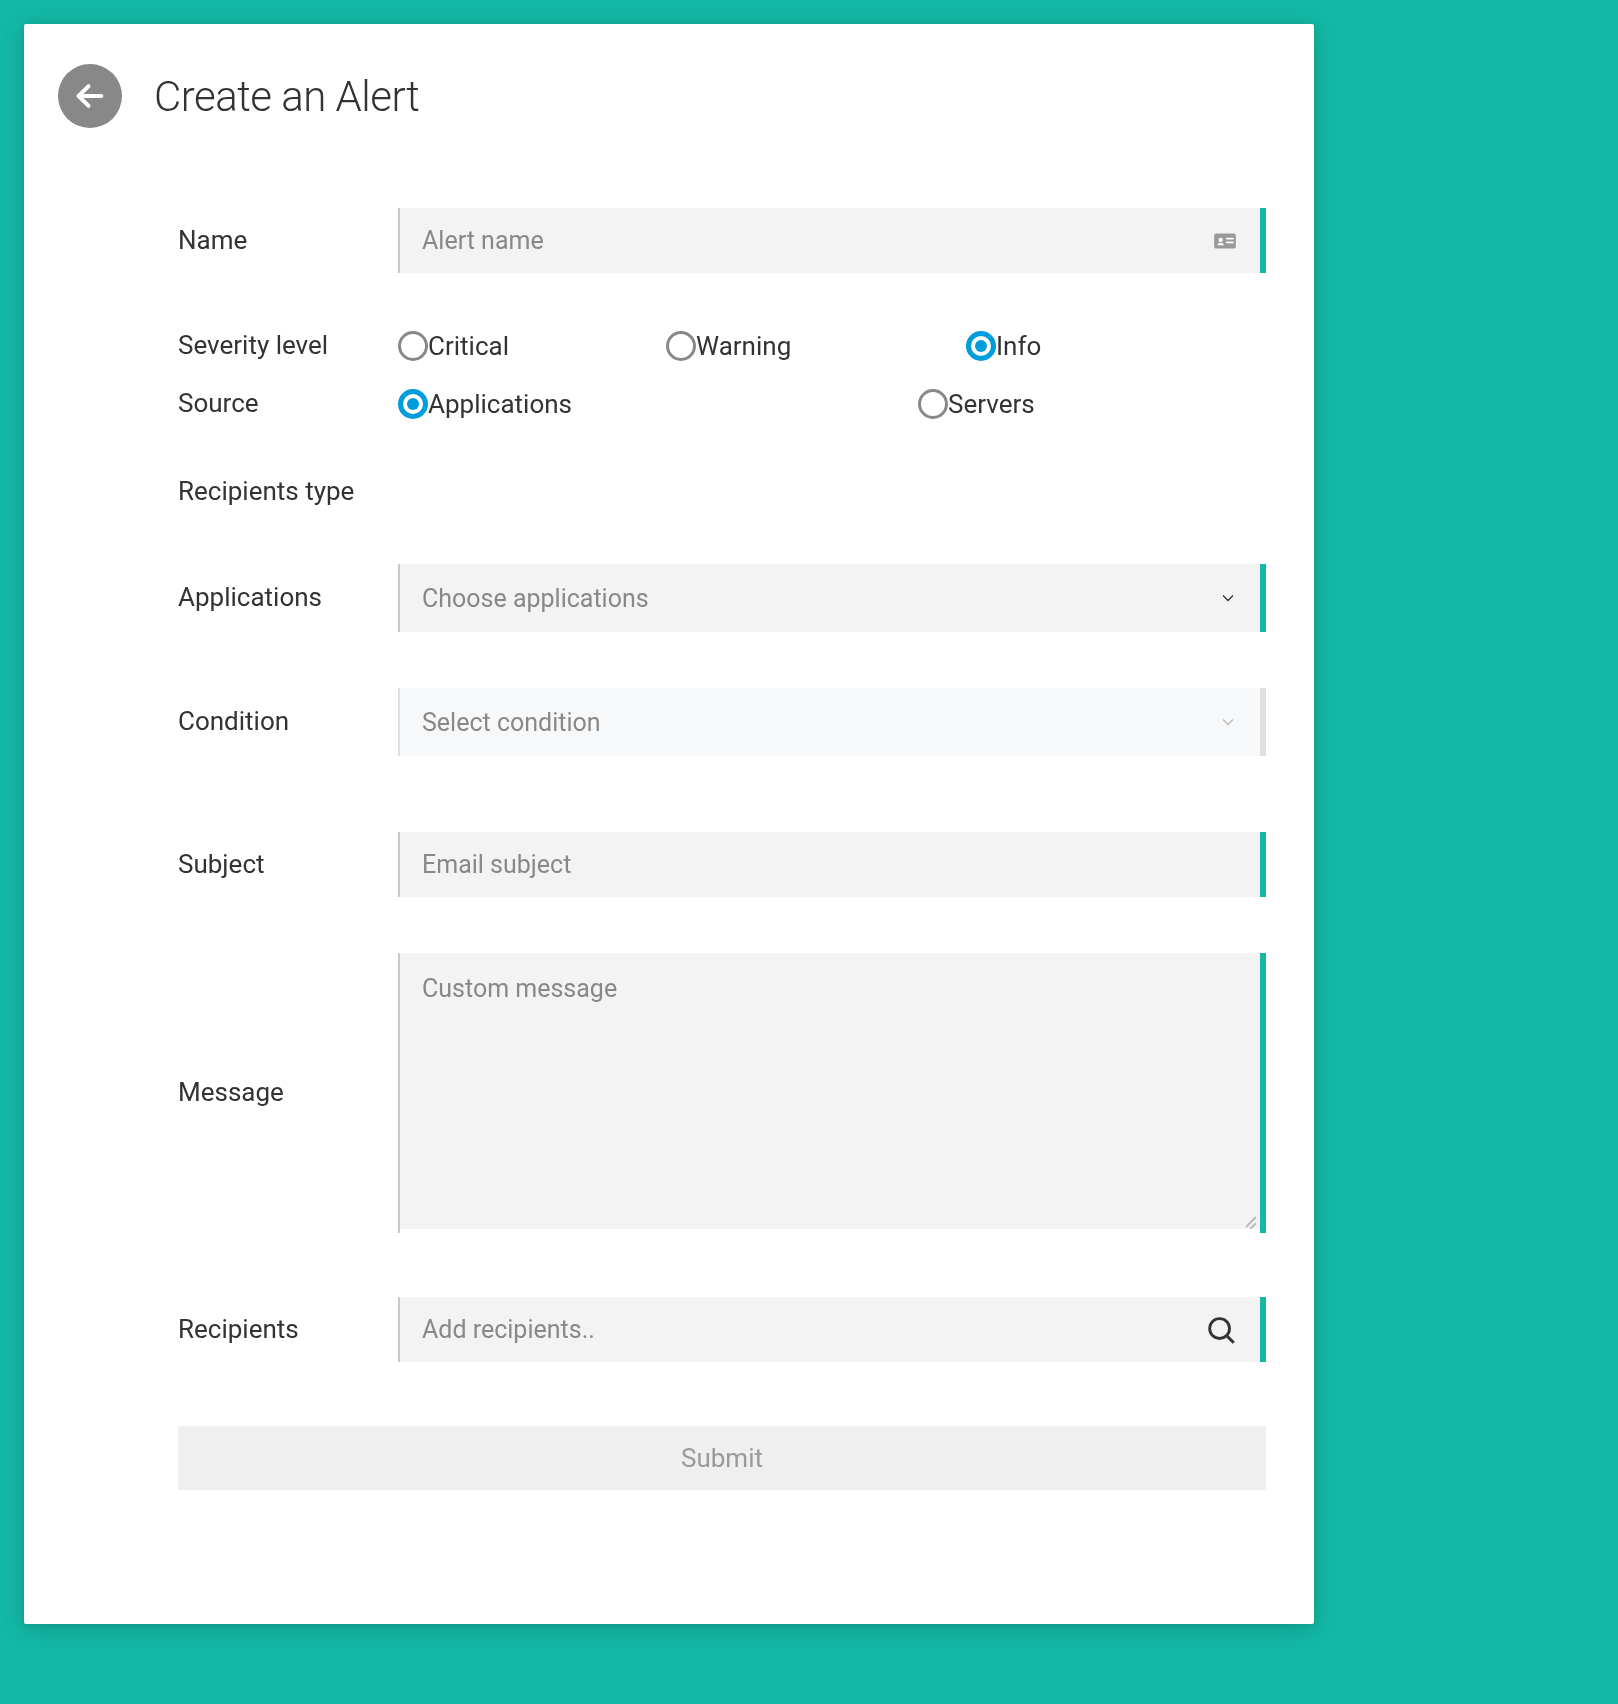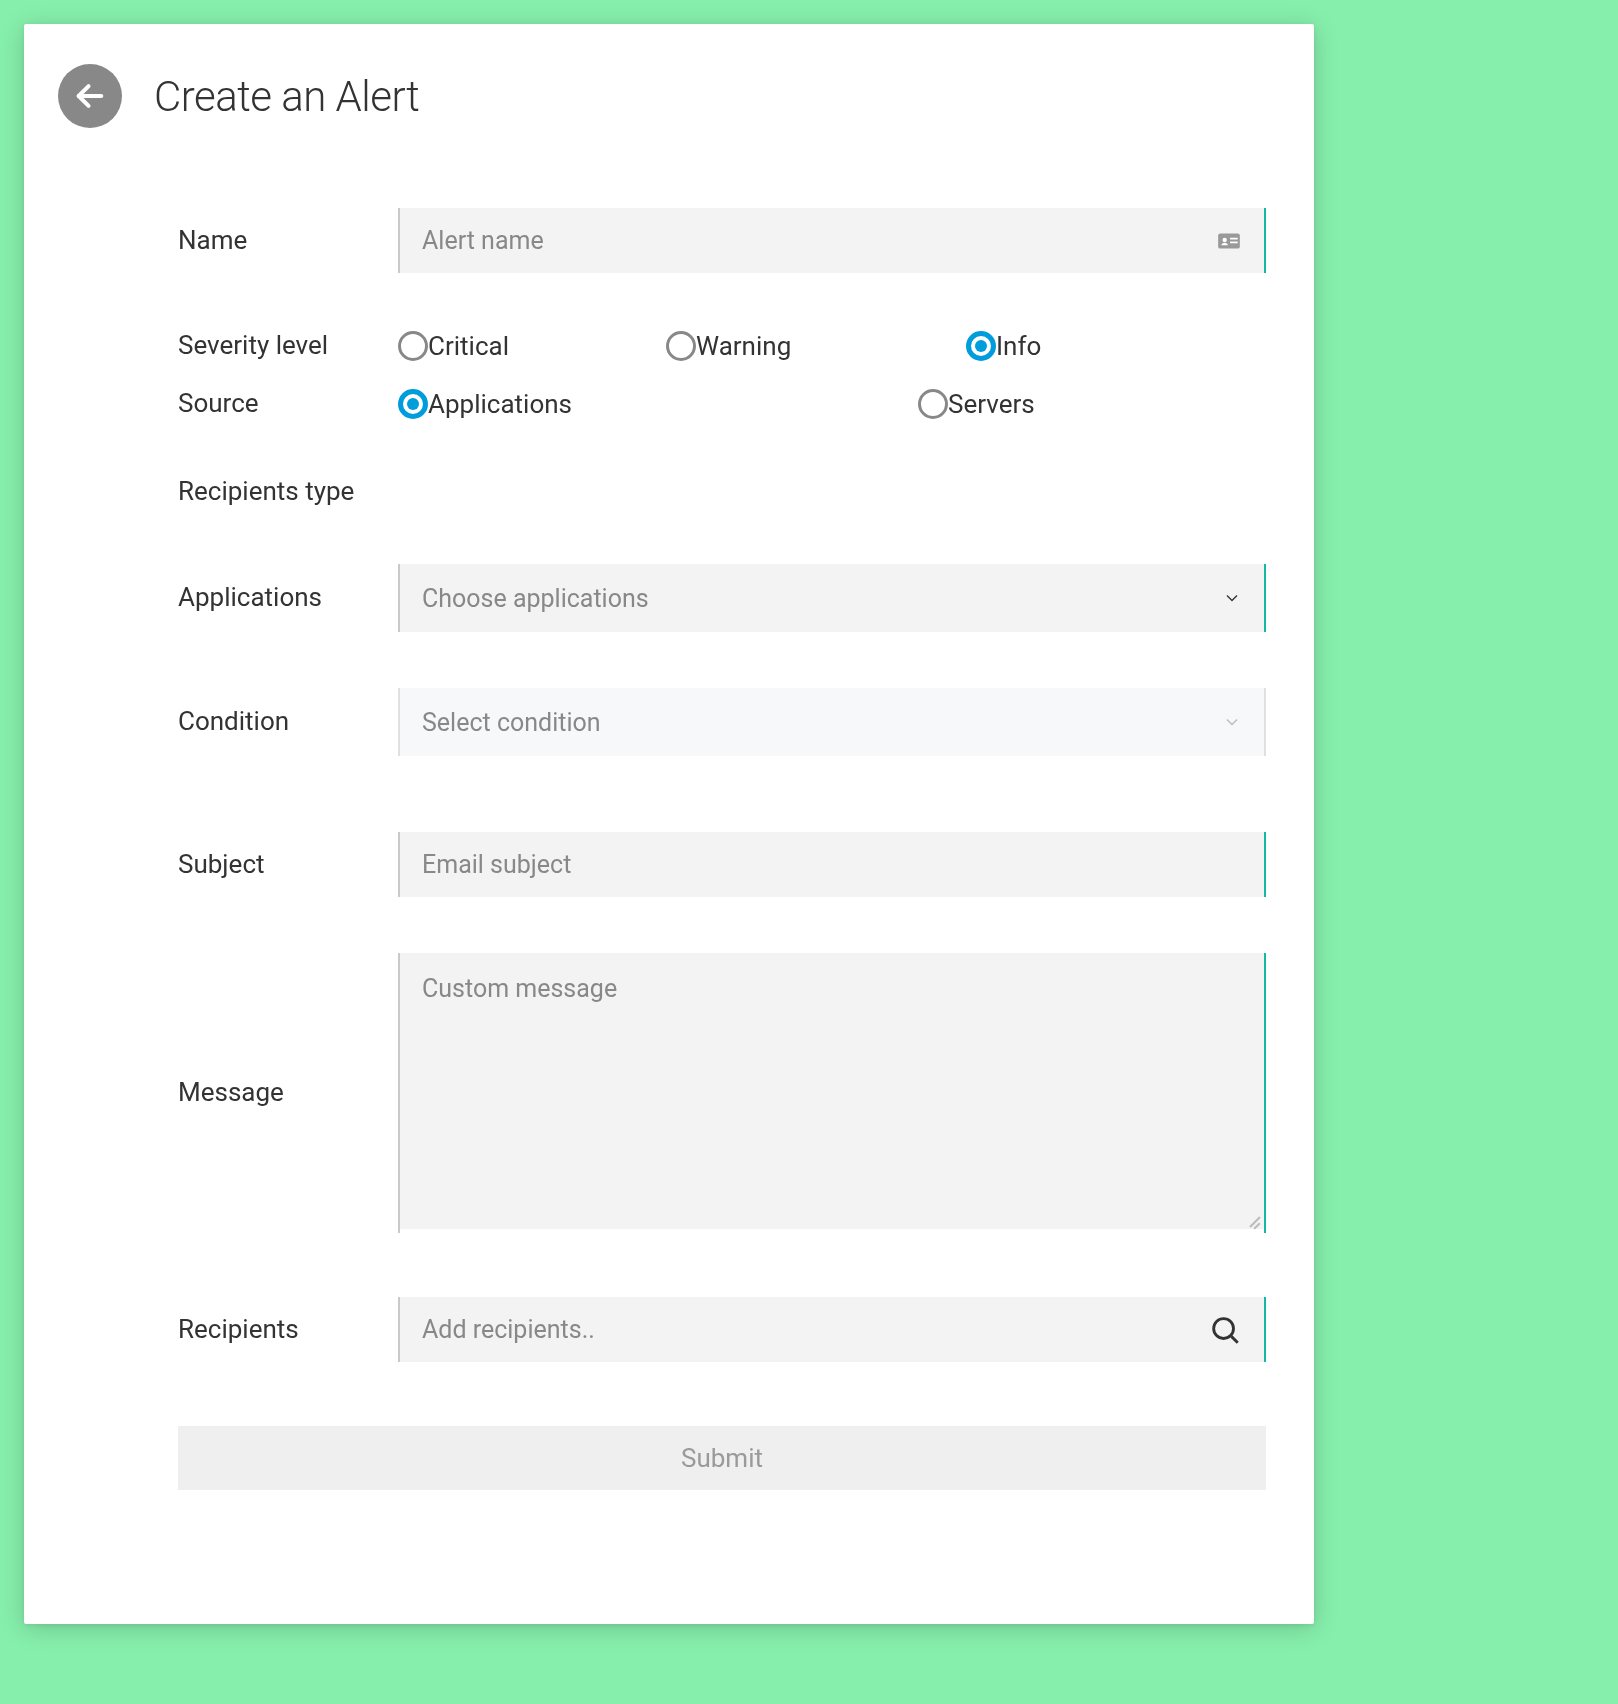--- a/index.html
+++ b/index.html
@@ -7,21 +7,21 @@
     margin: 0;
     padding: 0;
     font-family: -apple-system, BlinkMacSystemFont, "Segoe UI", Roboto, "Helvetica Neue", Arial, sans-serif;
     background: #ffffff;
     color: #333;
   }
   .page {
     width: 1618px;
     height: 1704px;
     position: relative;
-    background: #86efac;
+    background: #14b8a6;
   }
   .card {
     position: absolute;
     left: 24px;
     top: 24px;
     width: 1290px;
     height: 1600px;
     background: #ffffff;
     box-shadow: 0 4px 24px rgba(0,0,0,0.18), 0 1px 4px rgba(0,0,0,0.08);
     border-radius: 2px;
@@ -76,21 +76,21 @@
     color: #333;
     line-height: 1.3;
   }
   .control {
     flex: 1;
     max-width: 868px;
   }
   .field-wrap {
     position: relative;
     border-left: 2px solid #c9c9c9;
-    border-right: 2px solid #14b8a6;
+    border-right: 6px solid #14b8a6;
   }
   .field-wrap.faint {
     border-left-color: #e0e0e0;
     border-right-color: #e0e0e0;
   }
   .text-input, .select-box, .textarea-input {
     width: 100%;
     background: #f3f3f3;
     border: none;
     font-size: 25px;

